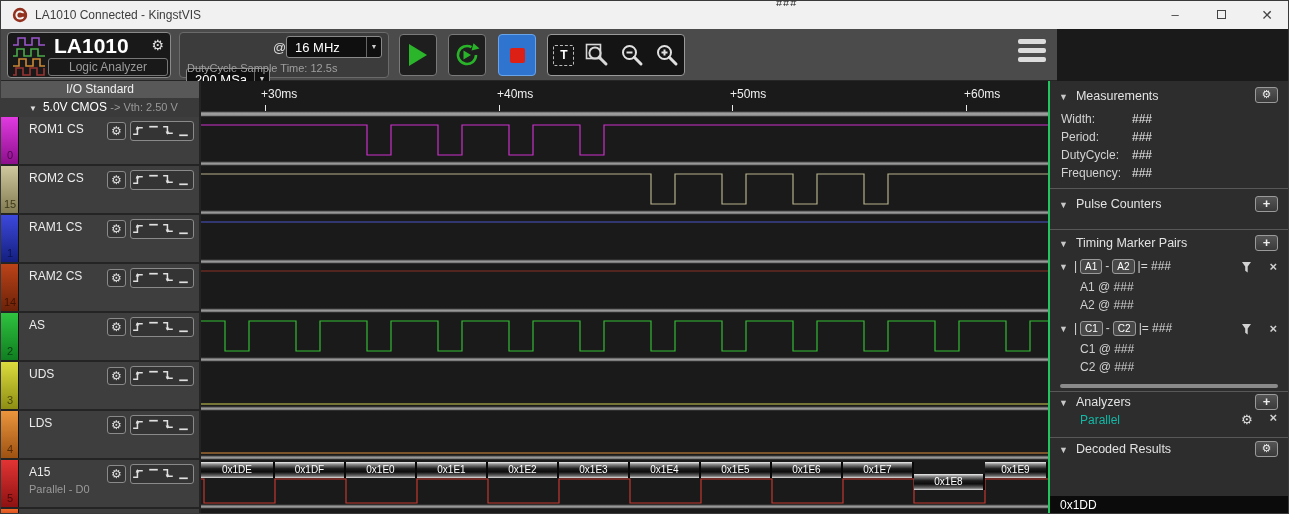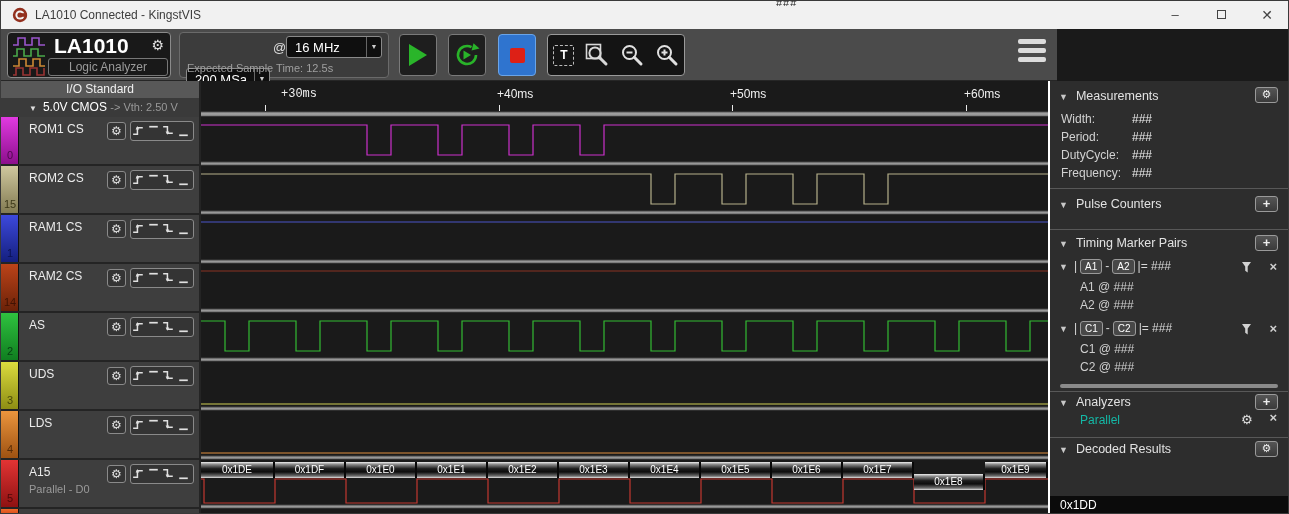--- a/index.html
+++ b/index.html
@@ -58,21 +58,21 @@
   
   #wavearea { position:absolute; left:200px; top:80px; width:847px; height:434px; background:#1a1a1a; overflow:hidden; }
   .ruler-label { position:absolute; top:6px; font-size:12px; color:#f0f0f0; }
   .ruler-tick { position:absolute; top:24px; width:1px; height:6px; background:#e8e8e8; }
   .sep { position:absolute; left:0; width:847px; height:5px; background:linear-gradient(180deg,#565656,#9c9c9c 45%,#6f6f6f); border-top:1px solid #2e2e2e; border-bottom:1px solid #2e2e2e; }
   #topband { position:absolute; left:0; top:30px; width:847px; height:6px; background:linear-gradient(180deg,#6a6a6a,#a8a8a8 45%,#7a7a7a); border-top:1px solid #333; border-bottom:1px solid #333; }
   #wavesvg { position:absolute; left:0; top:0; }
   #bus-band { position:absolute; left:0; top:381px; width:847px; height:16px; display:flex; }
   .bus-sec { height:16px; background:linear-gradient(180deg,#f2f2f2 0%,#8f8f8f 14%,#1d1d1d 42%,#0d0d0d 62%,#6f6f6f 88%,#e6e6e6 100%); border-right:2px solid #080808; color:#fff; font-size:10px; line-height:16px; text-align:center; overflow:hidden; font-family:"Liberation Sans",sans-serif; }
   
-  #panel { position:absolute; left:1047px; top:80px; width:242px; height:434px; background:#2d2d2d; border-left:2px solid #ffffff; }
+  #panel { position:absolute; left:1047px; top:80px; width:242px; height:434px; background:#2d2d2d; border-left:2px solid #22c55e; }
   .sec-head { position:absolute; left:9px; font-size:12.5px; color:#e2e2e2; }
   .sec-head .tri { font-size:9px; color:#c8c8c8; margin-right:8px; }
   .panel-btn { position:absolute; right:12px; width:23px; height:16px; background:linear-gradient(180deg,#555,#3a3a3a); border:1px solid #9a9a9a; border-radius:3px; color:#eee; text-align:center; }
   .panel-btn.gear { font-family:"DejaVu Sans",sans-serif; font-size:11px; line-height:14px; }
   .panel-btn.plus { font-size:13px; font-weight:bold; line-height:13px; }
   .meas-label { position:absolute; left:11px; font-size:12px; color:#d2d2d2; }
   .meas-value { position:absolute; left:82px; font-size:12px; color:#ececec; }
   .hr { position:absolute; left:0; width:242px; height:1px; background:#585858; }
   .chip { display:inline-block; padding:0 4px; border:1px solid #9a9a9a; border-radius:3px; background:#484848; color:#fff; font-size:10px; line-height:13px; margin:0 3px; }
   .marker-row { position:absolute; left:9px; font-size:12px; color:#d8d8d8; }
@@ -123,21 +123,21 @@
     <div id="sample-box">
       <div class="dropdown" id="dd-samples">
         <span class="dd-label">200 MSa</span>
         <span class="dd-arrow">▼</span>
       </div>
       <span id="at-symbol">@</span>
       <div class="dropdown" id="dd-rate">
         <span class="dd-label">16 MHz</span>
         <span class="dd-arrow">▼</span>
       </div>
-      <div id="expected">Expected Sample Time: 12.5s</div>
+      <div id="expected">DutyCycle Sample Time: 12.5s</div>
     </div>
 
     <div class="toolbtn" id="btn-play">
       <svg width="20" height="24" viewBox="0 0 20 24">
           <polygon points="1,1 19,12 1,23" fill="#2ab52a"></polygon>
         </svg>
     </div>
     <div class="toolbtn" id="btn-loop">
       <svg width="28" height="28" viewBox="0 0 28 28" fill="none">
         <path d="M23,14 a9,9 0 1 1 -4.5,-7.8" stroke="#29b329" stroke-width="2.6"></path>
@@ -369,21 +369,21 @@
           </div>
         </div>
       </div>
     <div id="partial-row">
         <div id="partial-tab"></div>
       </div>
   </div>
 
   <div id="wavearea">
     <div id="ruler">
-        <div class="ruler-label" style="left: 80px; font-family: Liberation Mono, monospace;">+30ms</div>
+        <div class="ruler-label" style="left: 60px;">+30ms</div>
         <div class="ruler-tick" style="left: 64px;"></div>
         <div class="ruler-label" style="left: 296px;">+40ms</div>
         <div class="ruler-tick" style="left: 298px;"></div>
         <div class="ruler-label" style="left: 529px;">+50ms</div>
         <div class="ruler-tick" style="left: 531px;"></div>
         <div class="ruler-label" style="left: 763px;">+60ms</div>
         <div class="ruler-tick" style="left: 765px;"></div>
       </div>
     <div id="topband"></div>
     <div id="separators">

